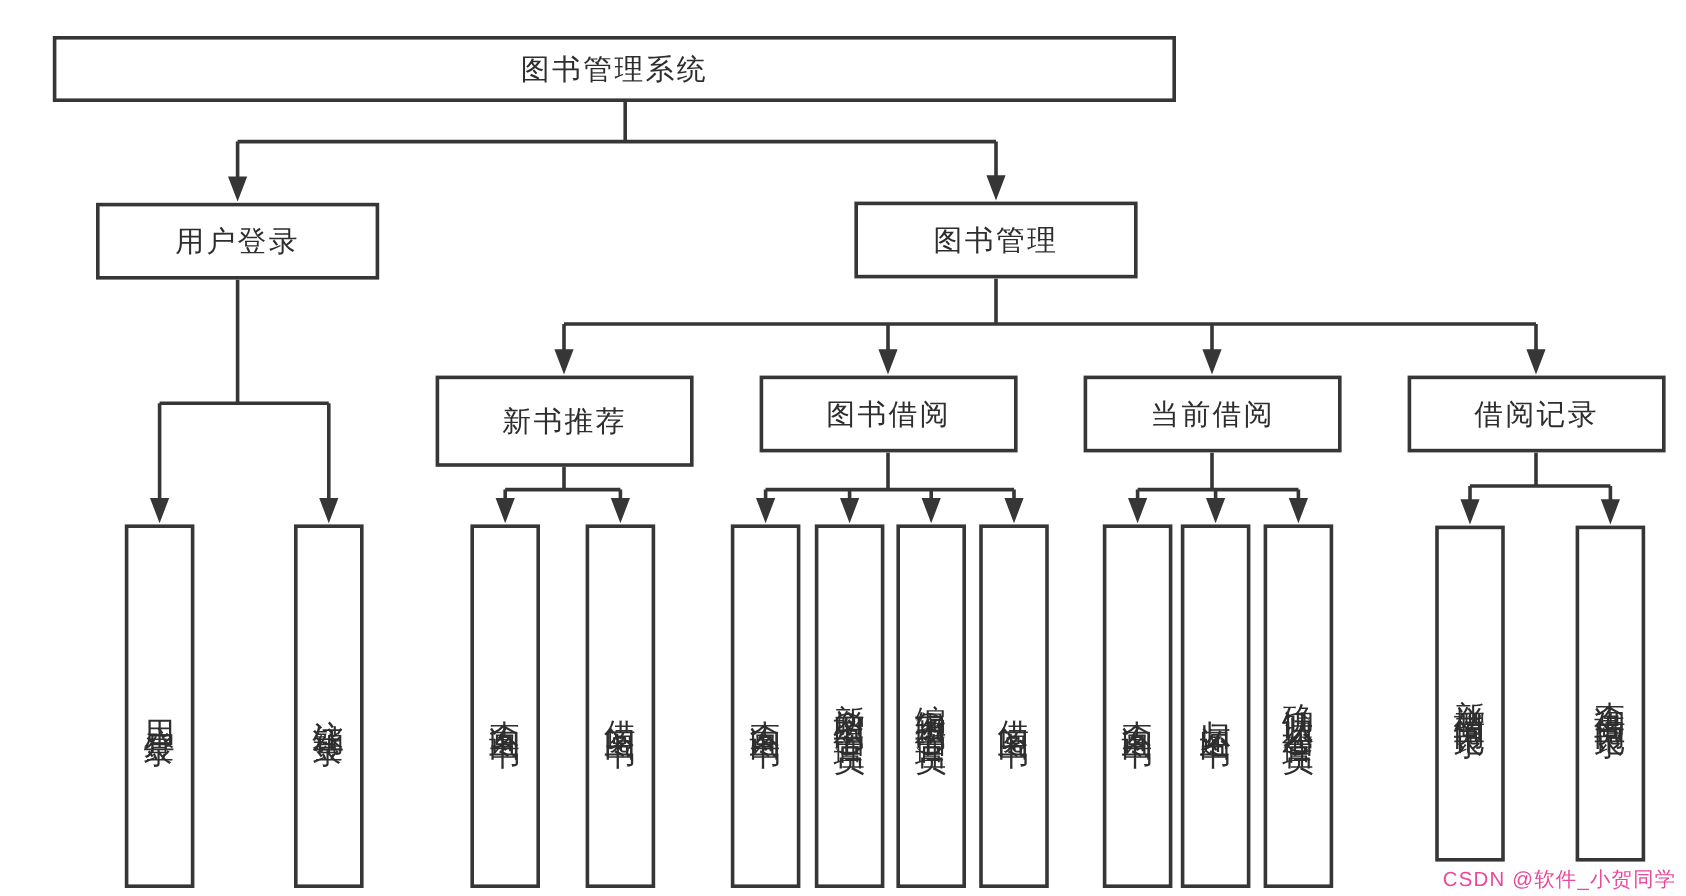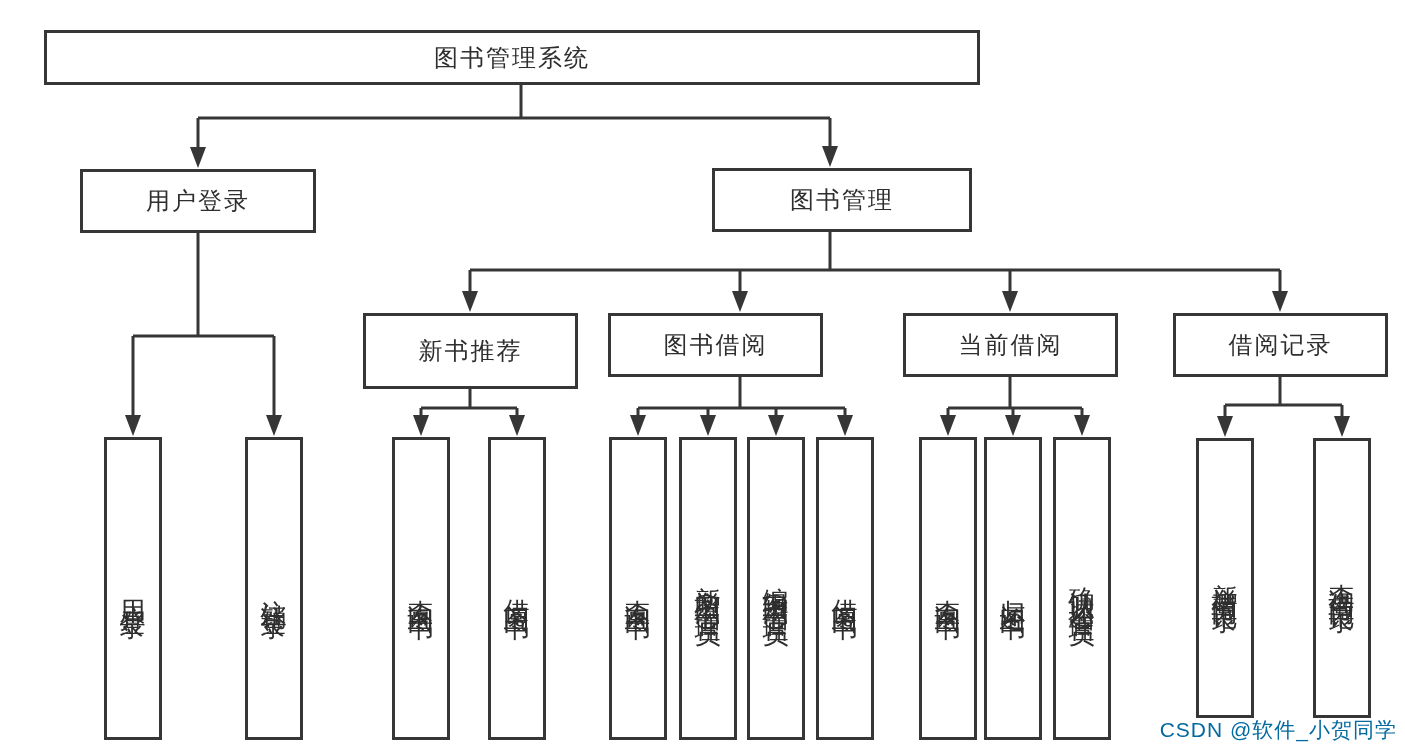--- a/index.html
+++ b/index.html
@@ -35,22 +35,22 @@
     writing-mode:vertical-rl;
     text-orientation:mixed;
     font-size:26px; line-height:1;
     letter-spacing:5px;
     color:#2e2e2e;
     white-space:nowrap;
   }
   .watermark {
     position:absolute;
     right:8px; bottom:3px;
-    font-size:21px;
-    color:#0369a1;
+    font-size:17px;
+    color:#ec4899;
     letter-spacing:1px;
     white-space:nowrap;
   }
 </style>
 </head>
 <body>
 
 <div id="canvas">
 
   <svg id="connectors" width="1405" height="747" viewBox="0 0 1405 747">
@@ -84,28 +84,28 @@
              M1342 437 L1334 416 L1350 416 Z" fill="#363636"></path>
   </svg>
 
   <div class="hbox" style="left:20px; top:30px; width:936px; height:55px;margin-left:24px;">
     <span>图书管理系统</span>
   </div>
 
   <div class="hbox" style="left:80px; top:169px; width:236px; height:64px;">
     <span>用户登录</span>
   </div>
-  <div class="hbox" style="left:712px; top:168px; width:260px; height:64px;align-items:center;">
+  <div class="hbox" style="left:712px; top:168px; width:236px; height:64px;align-items:center;">
     <span>图书管理</span>
   </div>
 
   <div class="hbox" style="left:363px; top:313px; width:215px; height:76px;">
     <span>新书推荐</span>
   </div>
-  <div class="hbox" style="left:608px; top:313px; width:215px; height:64px;">
+  <div class="hbox" style="left:633px; top:313px; width:215px; height:64px;">
     <span>图书借阅</span>
   </div>
   <div class="hbox" style="left:903px; top:313px; width:215px; height:64px;">
     <span>当前借阅</span>
   </div>
   <div class="hbox" style="left:1173px; top:313px; width:215px; height:64px;font-family:Liberation Serif, serif;">
     <span>借阅记录</span>
   </div>
 
   <div class="leaf" style="left:104px; top:437px; height:303px;">

